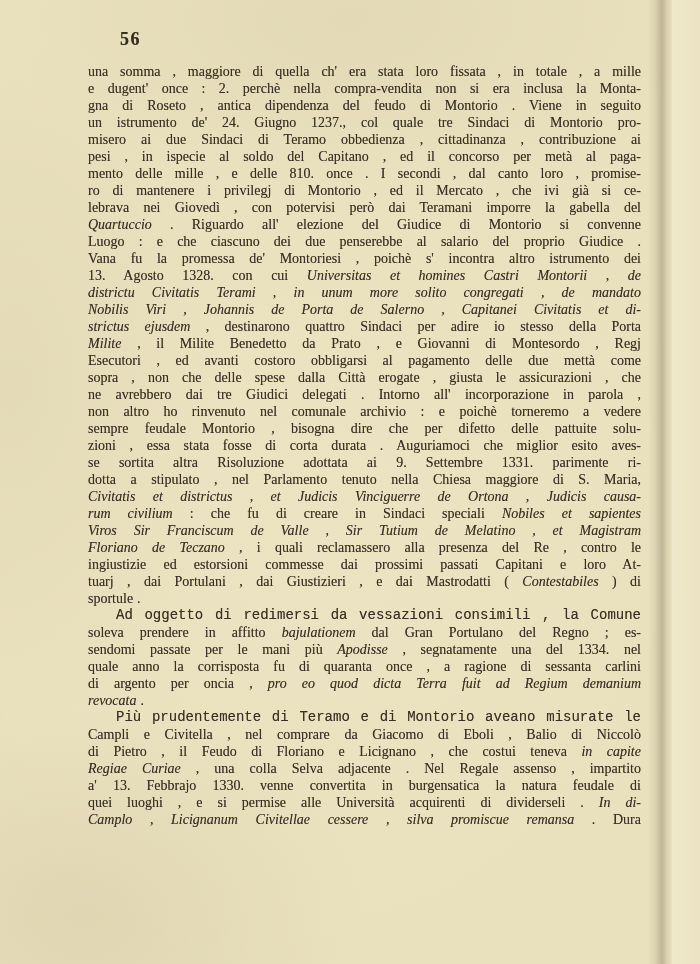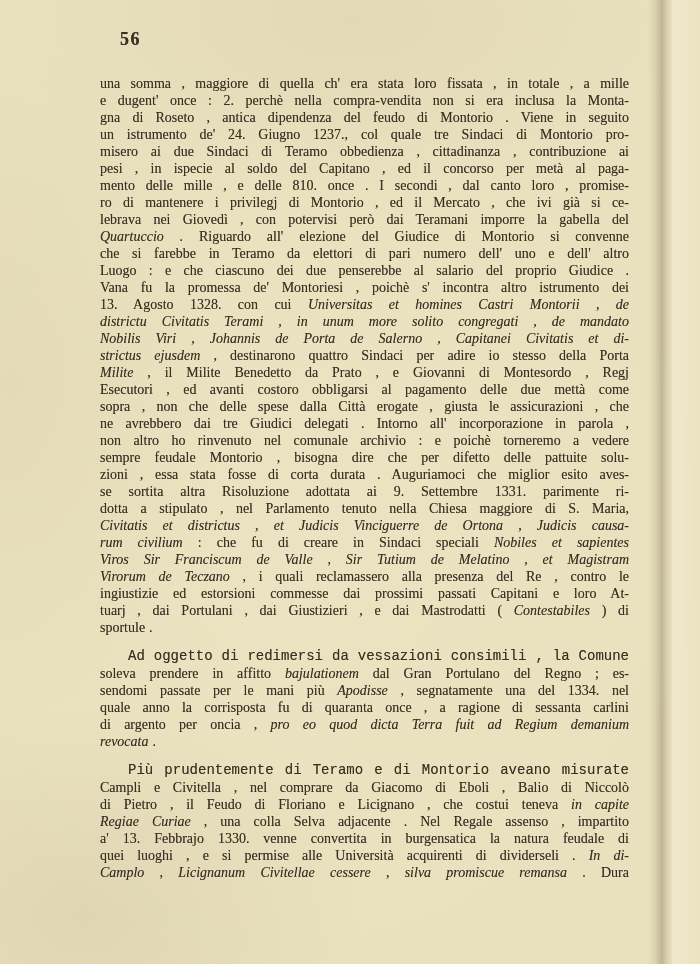--- a/index.html
+++ b/index.html
@@ -68,21 +68,21 @@
   .text-block {
     position: absolute;
     top: 63px;
     left: 88px;
     width: 553px;
     font-size: 14px;
     line-height: 17px;
     text-shadow: 0 0 0.5px rgba(50,40,28,0.45);
   }
   .para {
-    margin: 12px;
+    margin: 0;
   }
   .line {
     height: 17px;
     overflow: hidden;
     text-align: justify;
     text-align-last: justify;
     word-spacing: 0.5px;
   }
   .line.no-just {
     text-align-last: left;
@@ -105,40 +105,39 @@
         <div class="line"><span>una somma , maggiore di quella ch' era stata loro fissata , in totale , a mille</span></div>
         <div class="line"><span>e dugent' once : 2. perchè nella compra-vendita non si era inclusa la Monta-</span></div>
         <div class="line"><span>gna di Roseto , antica dipendenza del feudo di Montorio . Viene in seguito</span></div>
         <div class="line"><span>un istrumento de' 24. Giugno 1237., col quale tre Sindaci di Montorio pro-</span></div>
         <div class="line"><span>misero ai due Sindaci di Teramo obbedienza , cittadinanza , contribuzione ai</span></div>
         <div class="line"><span>pesi , in ispecie al soldo del Capitano , ed il concorso per metà al paga-</span></div>
         <div class="line"><span>mento delle mille , e delle 810. once . I secondi , dal canto loro , promise-</span></div>
         <div class="line"><span>ro di mantenere i privilegj di Montorio , ed il Mercato , che ivi già si ce-</span></div>
         <div class="line"><span>lebrava nei Giovedì , con potervisi però dai Teramani imporre la gabella del</span></div>
         <div class="line"><span class="it">Quartuccio</span><span> . Riguardo all' elezione del Giudice di Montorio si convenne</span></div>
-        <div class="line"><span>che si farebbe in Teramo da elettori di pari numero dell' uno e dell' altro</span></div>
         <div class="line"><span>Luogo : e che ciascuno dei due penserebbe al salario del proprio Giudice .</span></div>
         <div class="line"><span>Vana fu la promessa de' Montoriesi , poichè s' incontra altro istrumento dei</span></div>
         <div class="line"><span>13. Agosto 1328. con cui </span><span class="it">Universitas et homines Castri Montorii , de</span></div>
         <div class="line"><span class="it">districtu Civitatis Terami , in unum more solito congregati , de mandato</span></div>
         <div class="line"><span class="it">Nobilis Viri , Johannis de Porta de Salerno , Capitanei Civitatis et di-</span></div>
         <div class="line"><span class="it">strictus ejusdem</span><span> , destinarono quattro Sindaci per adire io stesso della Porta</span></div>
         <div class="line"><span class="it">Milite</span><span> , il Milite Benedetto da Prato , e Giovanni di Montesordo , Regj</span></div>
         <div class="line"><span>Esecutori , ed avanti costoro obbligarsi al pagamento delle due mettà come</span></div>
         <div class="line"><span>sopra , non che delle spese dalla Città erogate , giusta le assicurazioni , che</span></div>
         <div class="line"><span>ne avrebbero dai tre Giudici delegati . Intorno all' incorporazione in parola ,</span></div>
         <div class="line"><span>non altro ho rinvenuto nel comunale archivio : e poichè torneremo a vedere</span></div>
         <div class="line"><span>sempre feudale Montorio , bisogna dire che per difetto delle pattuite solu-</span></div>
         <div class="line"><span>zioni , essa stata fosse di corta durata . Auguriamoci che miglior esito aves-</span></div>
         <div class="line"><span>se sortita altra Risoluzione adottata ai 9. Settembre 1331. parimente ri-</span></div>
         <div class="line"><span>dotta a stipulato , nel Parlamento tenuto nella Chiesa maggiore di S. Maria,</span></div>
         <div class="line"><span class="it">Civitatis et districtus , et Judicis Vinciguerre de Ortona , Judicis causa-</span></div>
         <div class="line"><span class="it">rum civilium</span><span> : che fu di creare in Sindaci speciali </span><span class="it">Nobiles et sapientes</span></div>
         <div class="line"><span class="it">Viros Sir Franciscum de Valle , Sir Tutium de Melatino , et Magistram</span></div>
-        <div class="line"><span class="it">Virorum de Teczano</span><span> , i quali reclamassero alla presenza del Re , contro le</span></div>
+        <div class="line"><span class="it">Floriano de Teczano</span><span> , i quali reclamassero alla presenza del Re , contro le</span></div>
         <div class="line"><span>ingiustizie ed estorsioni commesse dai prossimi passati Capitani e loro At-</span></div>
         <div class="line"><span>tuarj , dai Portulani , dai Giustizieri , e dai Mastrodatti ( </span><span class="it">Contestabiles</span><span> ) di</span></div>
         <div class="line no-just"><span>sportule .</span></div>
       </div>
       <div class="para">
         <div class="line indent"><span>Ad oggetto di redimersi da vessazioni consimili , la Comune di Campli</span></div>
         <div class="line"><span>soleva prendere in affitto </span><span class="it">bajulationem</span><span> dal Gran Portulano del Regno ; es-</span></div>
         <div class="line"><span>sendomi passate per le mani più </span><span class="it">Apodisse</span><span> , segnatamente una del 1334. nel</span></div>
         <div class="line"><span>quale anno la corrisposta fu di quaranta once , a ragione di sessanta carlini</span></div>
         <div class="line"><span>di argento per oncia , </span><span class="it">pro eo quod dicta Terra fuit ad Regium demanium</span></div>

